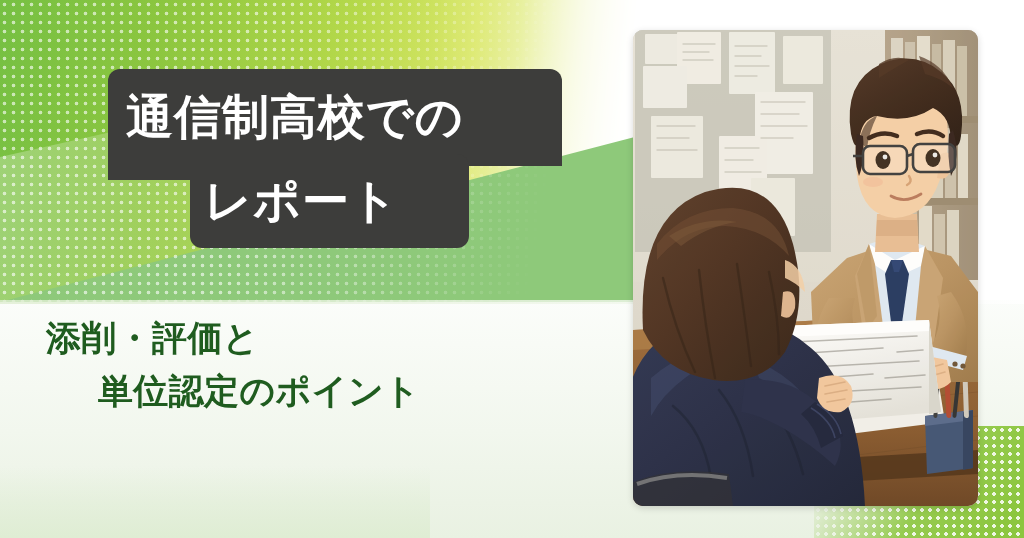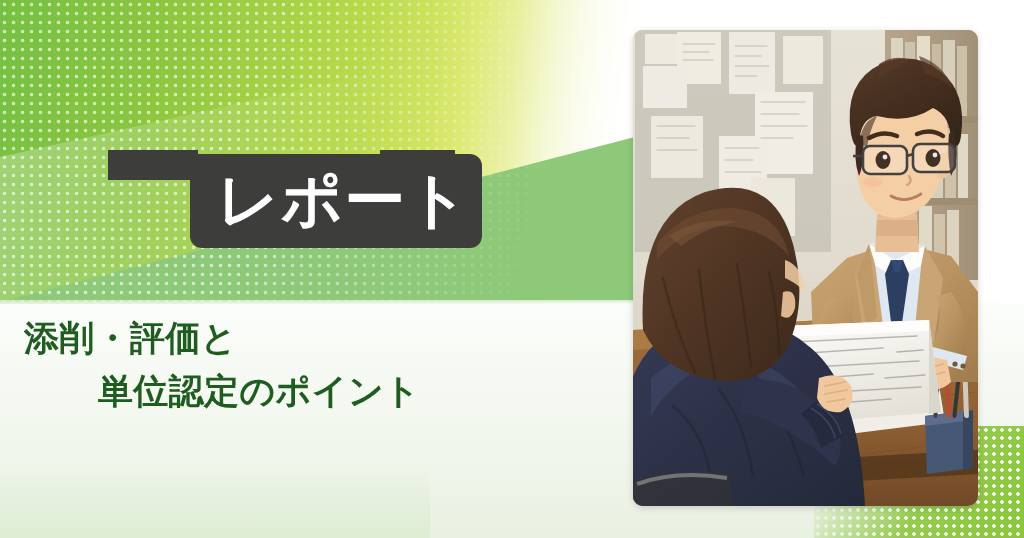--- a/index.html
+++ b/index.html
@@ -89,38 +89,38 @@
     border-radius:12px 12px 0 0;
     padding-left:18px;
     font-size:47px;
   }
   .plate-1-pad{ 
     position:absolute;left:108px;top:150px;width:90px;height:30px;background:#3d3d3b;
   }
   .plate-2{
     left:190px;top:154px;width:265px;height:94px;
     border-radius:0 12px 12px 12px;
-    padding-left:27px;
-    font-size:61px;
+    padding-left:14px;
+    font-size:47px;
   }
   .plate-2-top{ 
     position:absolute;left:380px;top:150px;width:75px;height:20px;background:#3d3d3b;
   }
 
   
   .subtitle{
     position:absolute;left:0;top:312px;width:620px;
     color:#1f5c1f;
     font-weight:700;
     font-size:35px;
     line-height:1.52;
     letter-spacing:.01em;
   }
   .sub-line{display:block;white-space:nowrap;}
-  .sub-line-1{padding-left:24px;}
+  .sub-line-1{padding-left:46px;}
   .sub-line-2{padding-left:98px;}
 
   
   .photo{
     position:absolute;left:633px;top:30px;width:345px;height:476px;
     border-radius:10px;overflow:hidden;
     background:#cfc9bd;
     box-shadow:0 2px 7px rgba(0,0,0,.16);
   }
   .photo svg{display:block;width:100%;height:100%;}
@@ -136,20 +136,21 @@
   <div class="bg-green-wedge"></div>
   <div class="bg-triangle"></div>
   <div class="bg-dots"></div>
   <div class="bg-underline"></div>
   <div class="bg-bl-tint"></div>
   <div class="bg-dots-br"></div>
 
   <div class="title-wrap">
     <div class="plate-1-pad"></div>
     <div class="plate-2-top"></div>
+    <div class="plate plate-1">通信制高校での</div>
     <div class="plate plate-2">レポート</div>
   </div>
 
   <div class="subtitle">
     <span class="sub-line sub-line-1">添削・評価と</span>
     <span class="sub-line sub-line-2">単位認定のポイント</span>
   </div>
 
   <div class="photo">
     <svg viewBox="0 0 345 476" preserveAspectRatio="xMidYMid slice" role="img">

